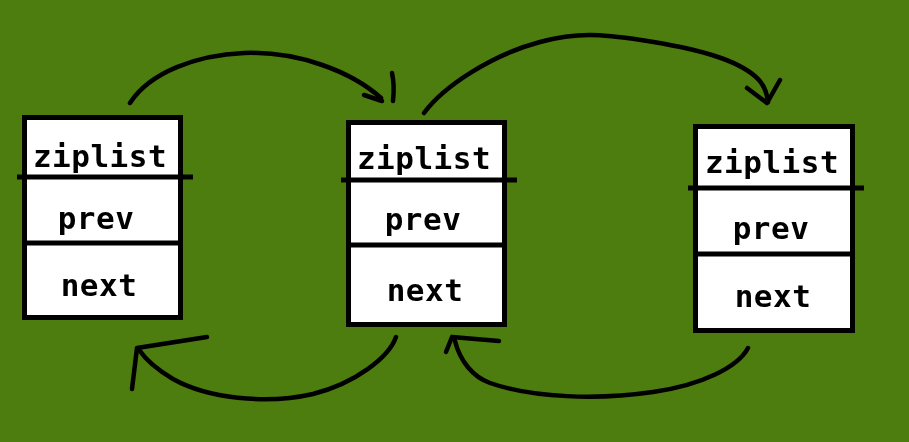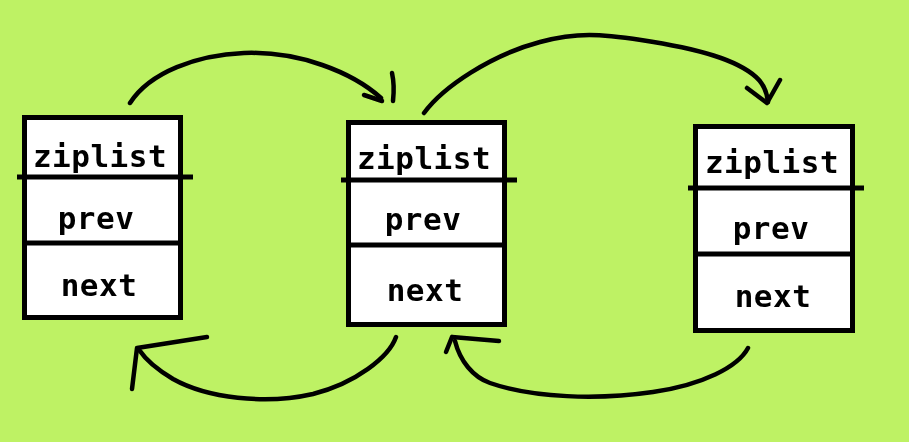--- a/index.html
+++ b/index.html
@@ -1,20 +1,20 @@
 <!DOCTYPE html>
 <html><head>
 <meta charset="utf-8">
 <style>
   html, body { margin: 0; padding: 0; }
   .canvas {
     position: relative;
     width: 909px;
     height: 442px;
-    background: #bef264;
+    background: #4d7c0f;
     overflow: hidden;
   }
   svg { position: absolute; left: 0; top: 0; }
   .box {
     fill: #ffffff;
     stroke: #000000;
     stroke-width: 5;
   }
   .divider {
     stroke: #000000;

